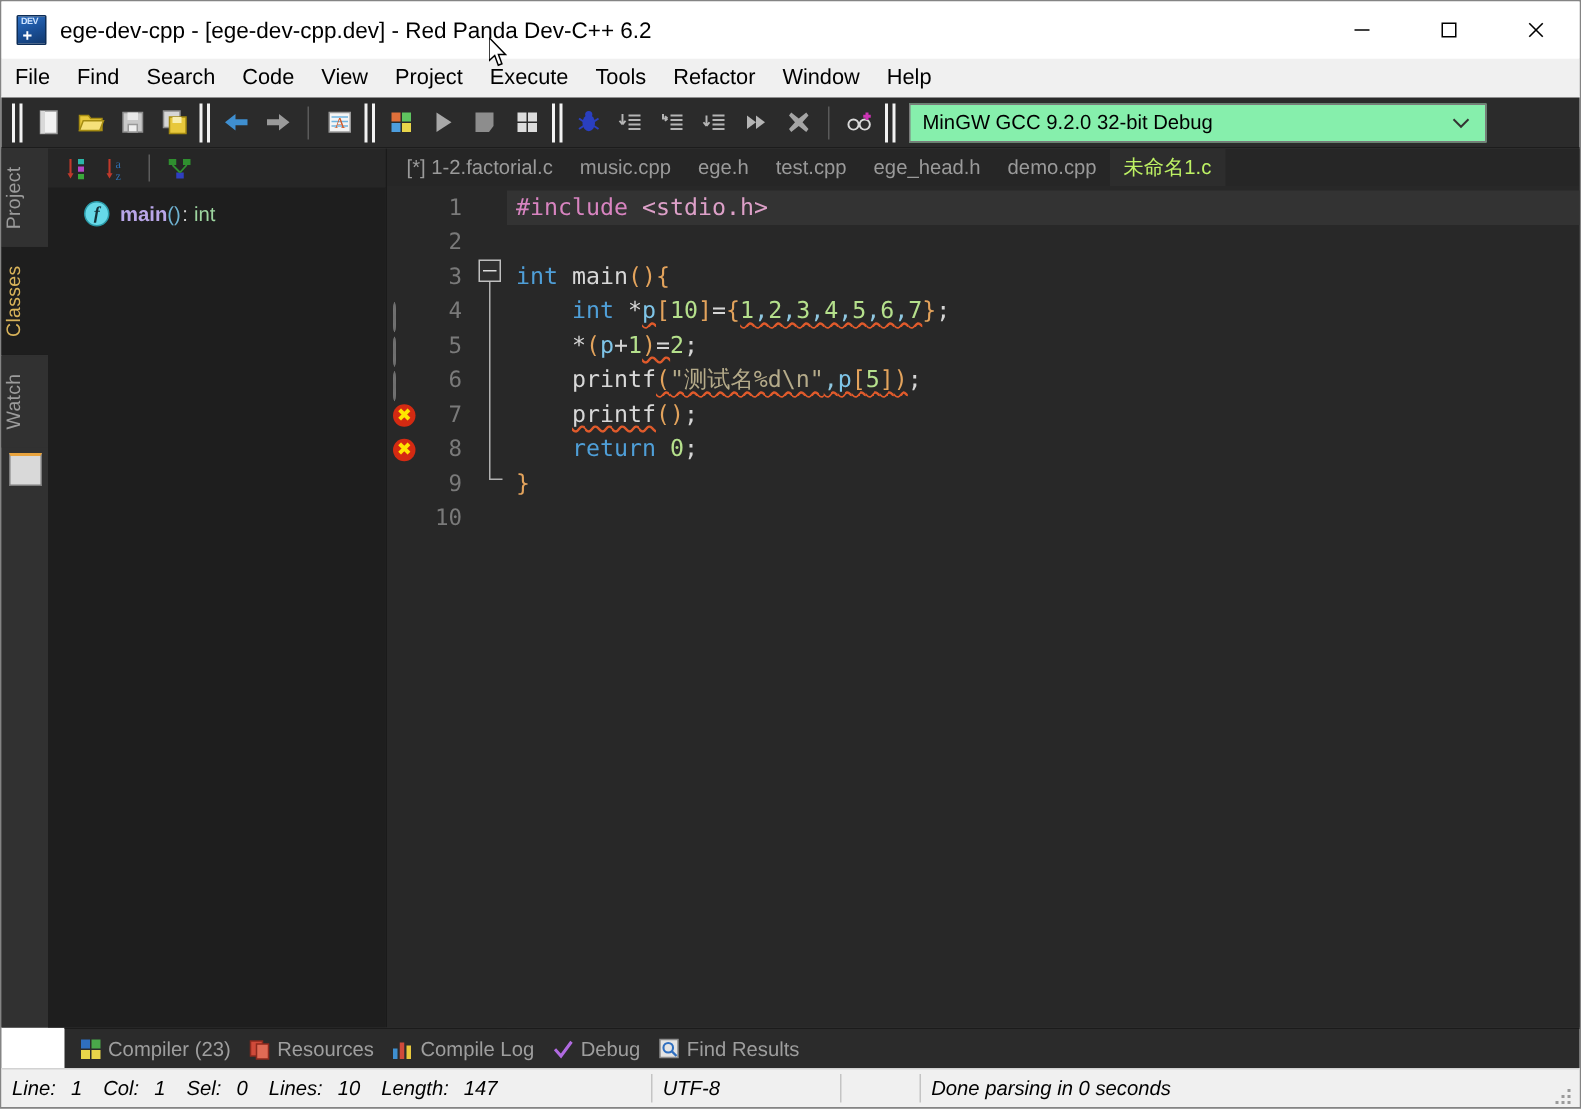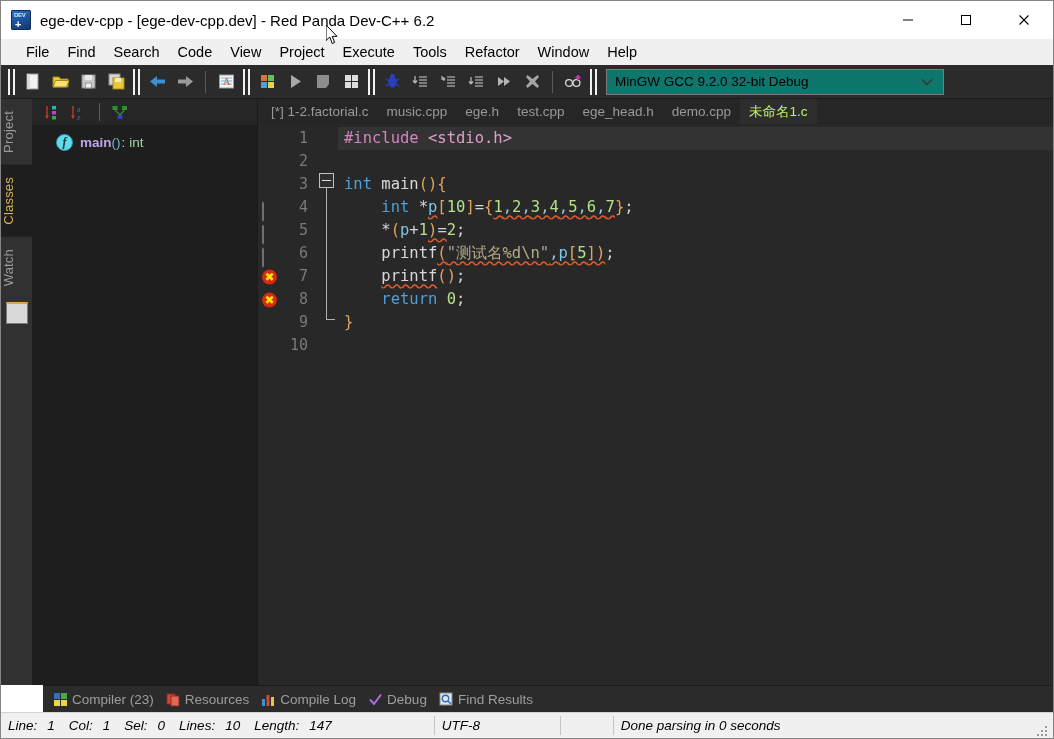--- a/index.html
+++ b/index.html
@@ -60,21 +60,21 @@
   .cursor {
     position: absolute; left: 325px; top: 24px;
     width: 14px; height: 21px; pointer-events: none; z-index: 50;
   }
 
   
   .menubar {
     height: 26px; flex: 0 0 26px;
     background: #f0f0f0;
     display: flex; align-items: center;
-    padding-left: 16px;
+    padding-left: 0;
     border-bottom: 1px solid #f0f0f0;
   }
   .menuitem {
     font-size: 14.5px; color: #000;
     padding: 3px 9px;
     white-space: nowrap;
   }
 
   
   .toolbar {
@@ -95,23 +95,23 @@
     width: 1px; height: 22px; background: #5a5a5a; margin: 0 6px; flex:0 0 auto;
   }
   .tb-btn {
     width: 28px; height: 28px;
     display: flex; align-items: center; justify-content: center;
     flex: 0 0 auto;
     border-radius: 2px;
   }
   .tb-btn svg { display: block; }
   .combo {
-    height: 26px; width: 338px;
+    height: 26px; width: 385px;
     margin-left: 6px;
-    background: #0f766e;
+    background: #86efac;
     border: 1px solid #7a7a7a;
     display: flex; align-items: center;
     padding: 0 4px 0 8px;
     font-size: 13.5px; color: #000;
     position: relative;
   }
   .combo .caret {
     margin-left: auto; margin-right: 6px;
     color: #444;
   }

